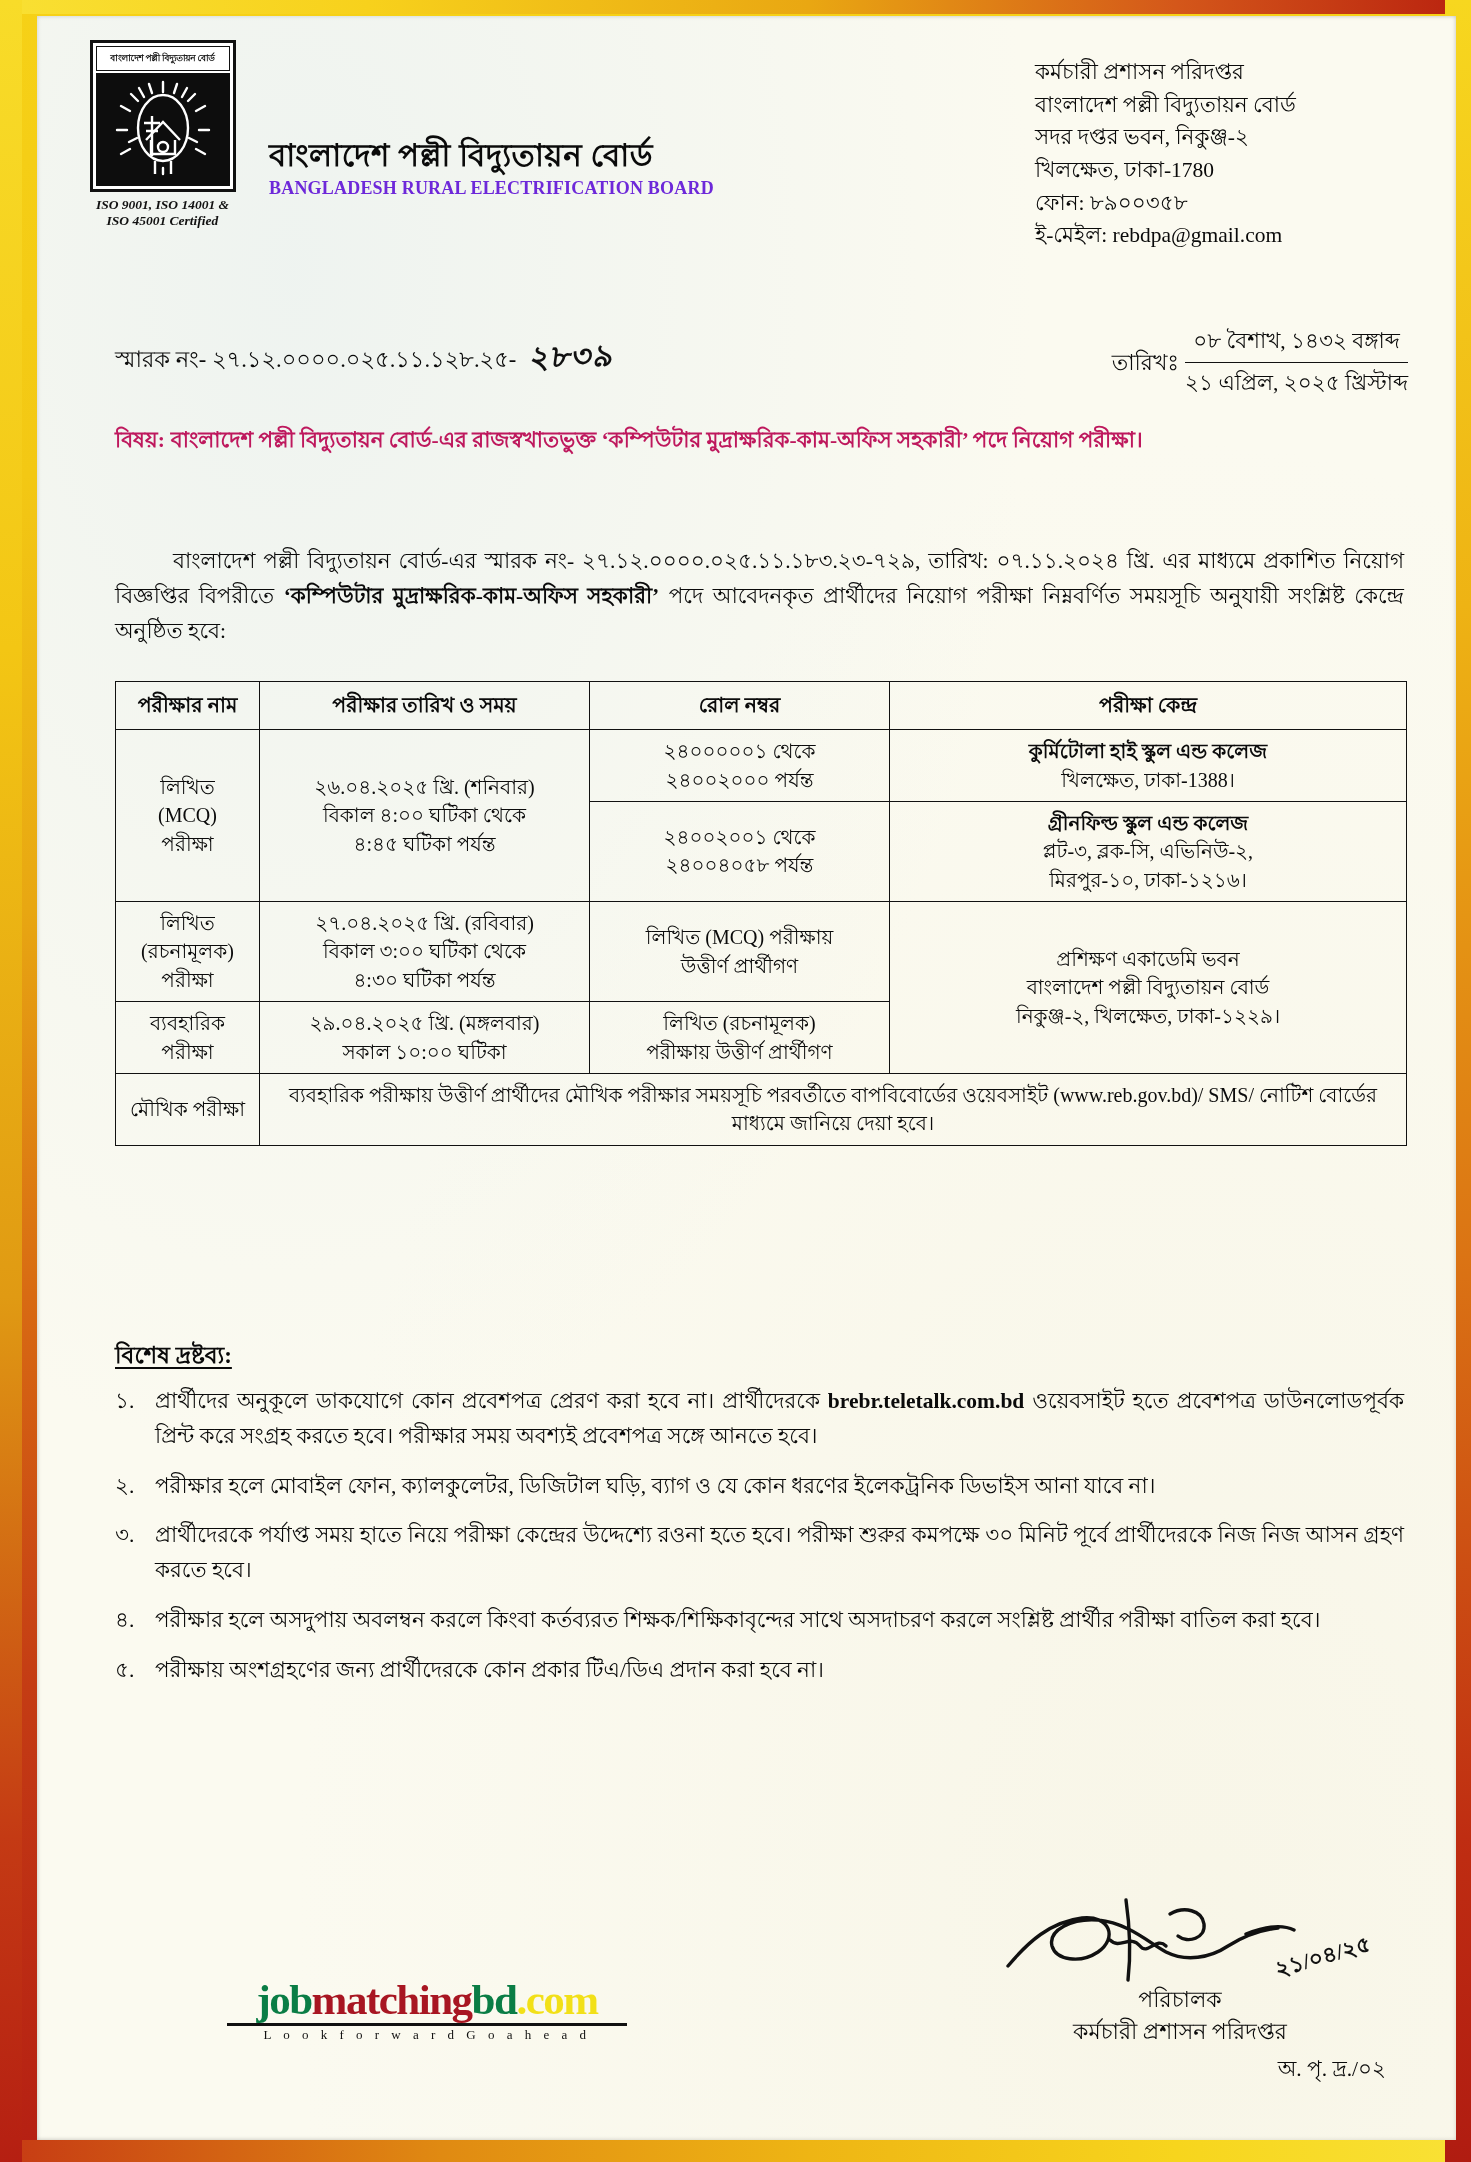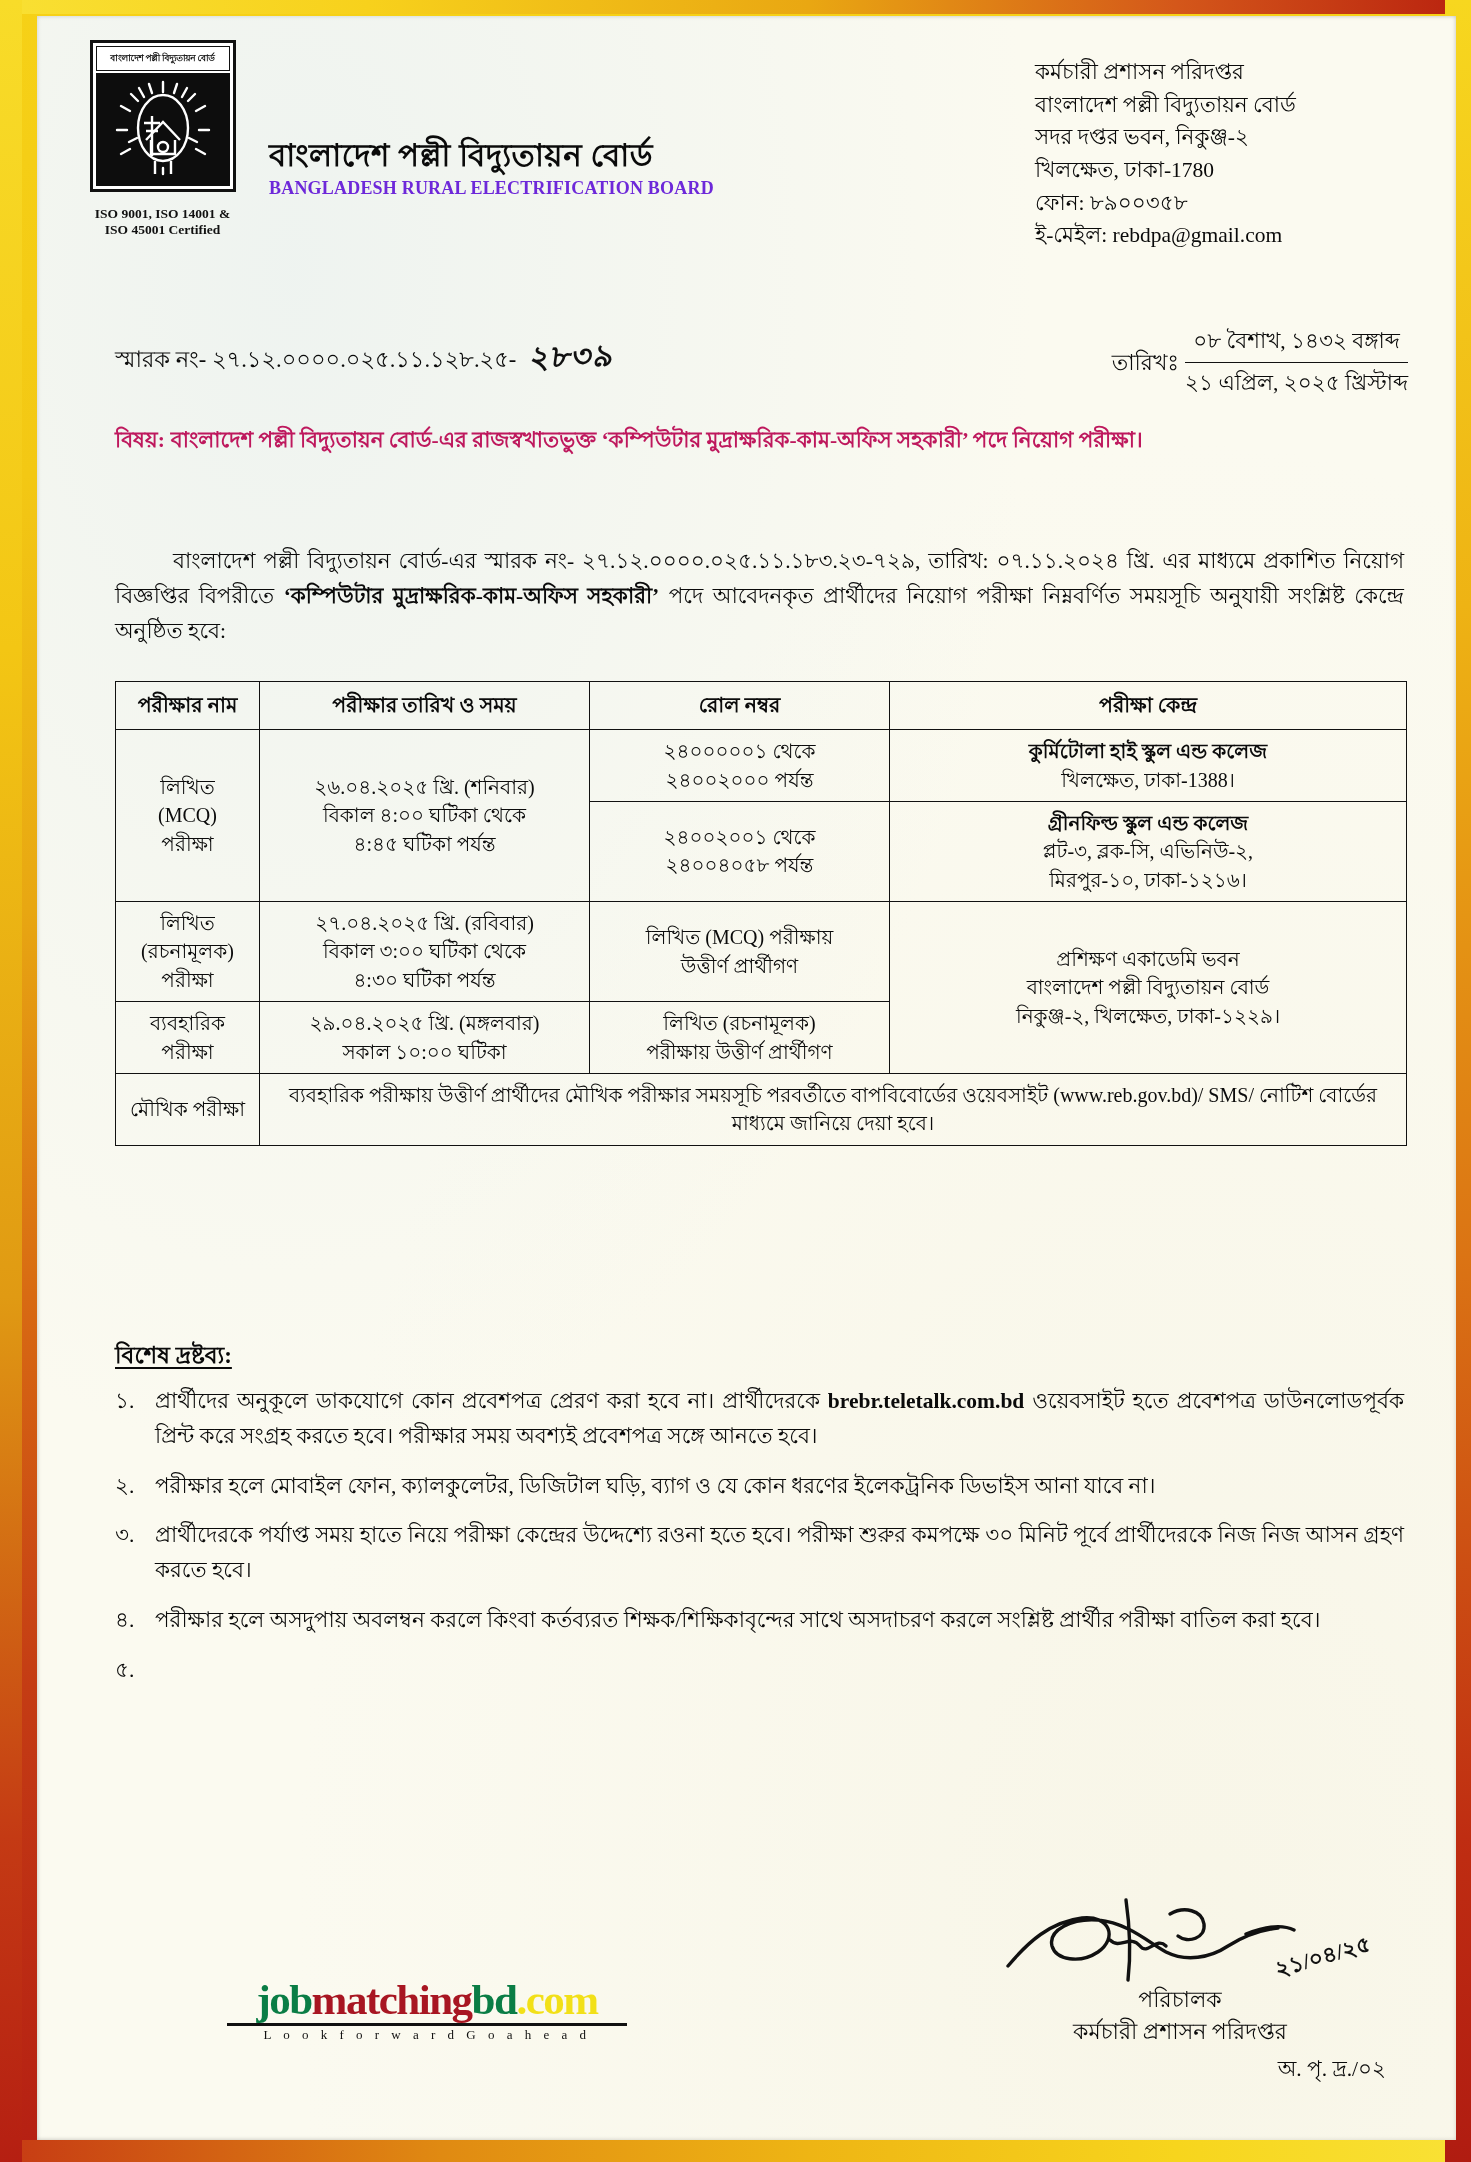--- a/index.html
+++ b/index.html
@@ -44,21 +44,21 @@
   .letterhead{position:absolute;left:0;right:0;top:14px;height:215px;}
   .logo-wrap{position:absolute;left:38px;top:10px;width:175px;text-align:center;}
   .logo-box{width:146px;height:152px;margin:0 auto;border:3px solid #111;background:#fff;
             box-sizing:border-box;padding:3px;}
   .logo-band{height:23px;background:#fff;border:1.5px solid #111;display:flex;align-items:center;
              justify-content:center;font-size:9px;font-weight:bold;color:#111;letter-spacing:-.3px;
              white-space:nowrap;overflow:hidden;}
   .logo-black{height:113px;background:#0d0d0d;position:relative;margin-top:2px;}
   .bulb{position:absolute;left:50%;top:50%;transform:translate(-50%,-50%);}
   .iso{font-family:"Liberation Serif", serif;font-weight:bold;font-size:13.5px;color:#111;
-       line-height:1.2;margin-top:14px;}
+       line-height:1.2;margin-top:5px;font-style:italic;}
 
   .org-block{position:absolute;left:232px;top:108px;width:470px;}
   .org-bn{font-size:31px;font-weight:bold;color:#0a0a0a;letter-spacing:.5px;line-height:1.15;}
   .org-en{font-size:18px;font-weight:bold;color:#6d28d9;letter-spacing:.2px;margin-top:4px;
           font-family:"Liberation Serif", serif;}
 
   .addr{position:absolute;left:998px;top:26px;width:420px;font-size:21.5px;line-height:1.52;
         color:#0a0a0a;}
   .addr div{white-space:nowrap;}
 
@@ -312,21 +312,21 @@
       <li>
         <span class="num">২.</span><span>পরীক্ষার হলে মোবাইল ফোন, ক্যালকুলেটর, ডিজিটাল ঘড়ি, ব্যাগ ও যে কোন ধরণের ইলেকট্রনিক ডিভাইস আনা যাবে না।</span>
       </li>
       <li>
         <span class="num">৩.</span><span>প্রার্থীদেরকে পর্যাপ্ত সময় হাতে নিয়ে পরীক্ষা কেন্দ্রের উদ্দেশ্যে রওনা হতে হবে। পরীক্ষা শুরুর কমপক্ষে ৩০ মিনিট পূর্বে প্রার্থীদেরকে নিজ নিজ আসন গ্রহণ করতে হবে।</span>
       </li>
       <li>
         <span class="num">৪.</span><span>পরীক্ষার হলে অসদুপায় অবলম্বন করলে কিংবা কর্তব্যরত শিক্ষক/শিক্ষিকাবৃন্দের সাথে অসদাচরণ করলে সংশ্লিষ্ট প্রার্থীর পরীক্ষা বাতিল করা হবে।</span>
       </li>
       <li>
-        <span class="num">৫.</span>
+        <span class="num">৫.</span><span>পরীক্ষায় অংশগ্রহণের জন্য প্রার্থীদেরকে কোন প্রকার টিএ/ডিএ প্রদান করা হবে না।</span>
       </li>
     </ol>
 
     <div class="sign">
       <div class="scribble">
         <svg width="300" height="92" viewBox="0 0 300 92" style="position:absolute;left:28px;top:0;">
           <g fill="none" stroke="#111" stroke-width="3.4" stroke-linecap="round" stroke-linejoin="round">
             <path d="M10 70 C 30 46, 52 26, 84 22 C 112 19, 120 42, 100 56 C 82 68, 58 64, 54 50
                      C 50 34, 74 22, 100 24 C 130 27, 150 46, 168 56 C 188 66, 212 62, 230 50
                      C 246 40, 262 34, 280 32"></path>

